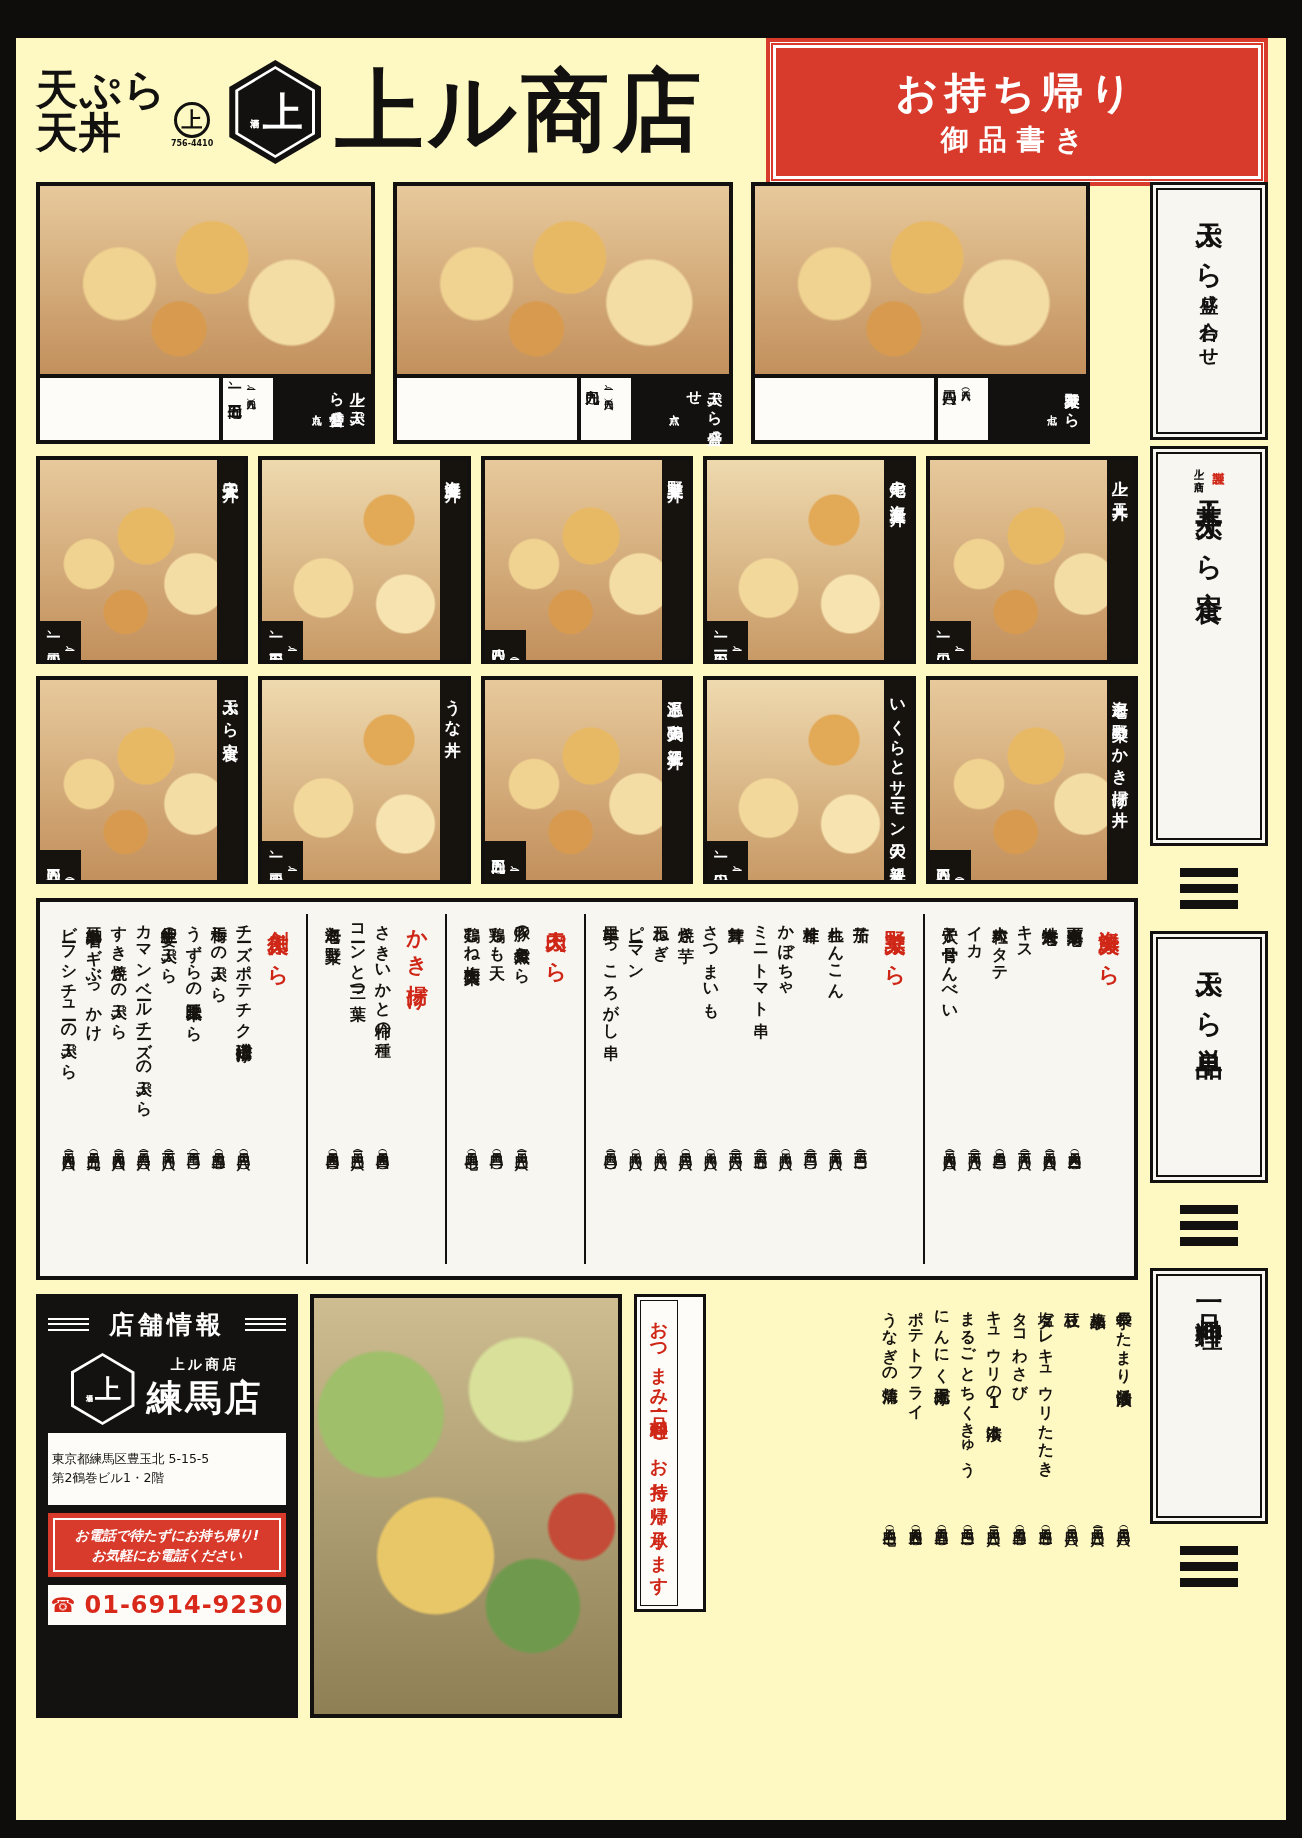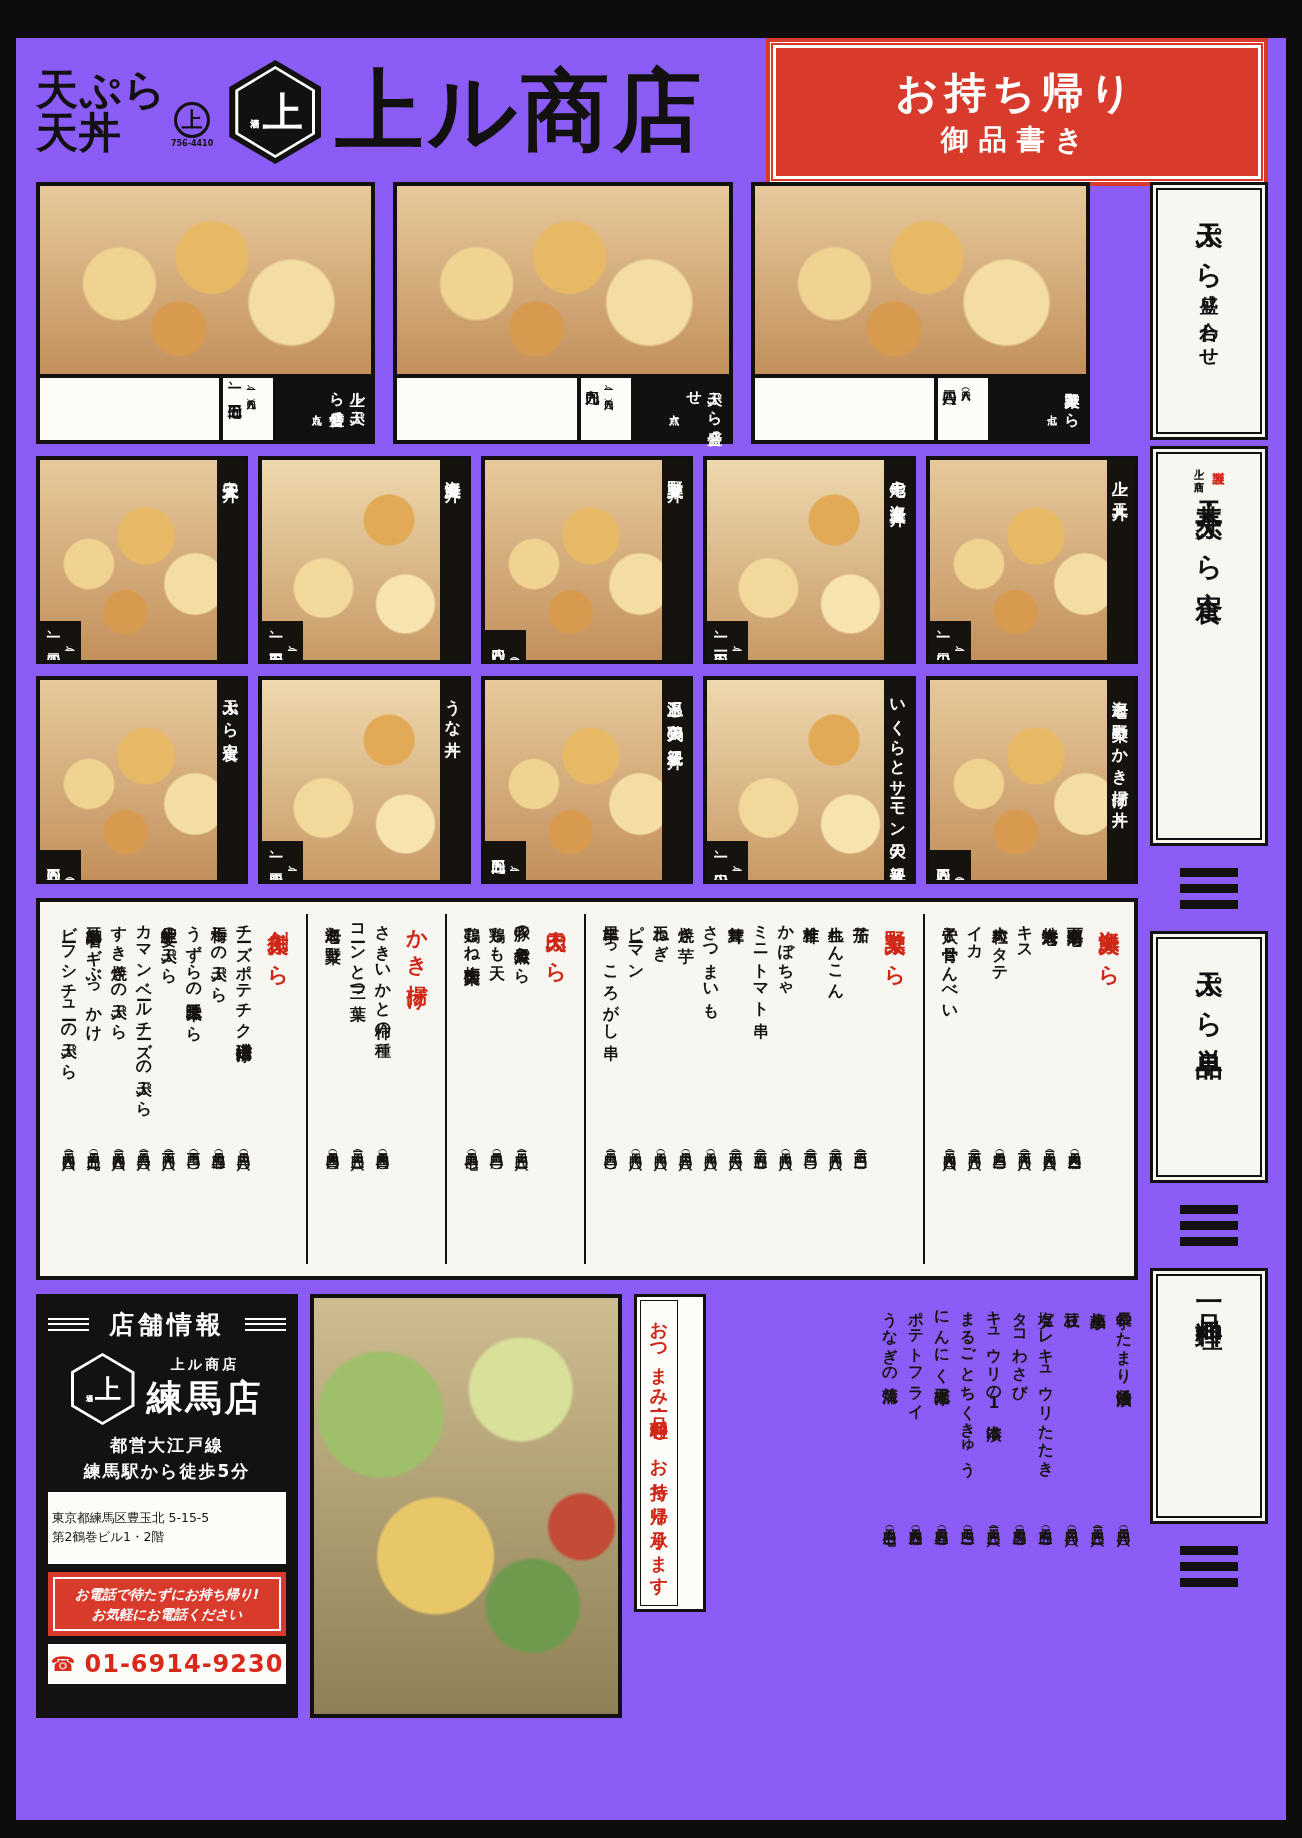--- a/index.html
+++ b/index.html
@@ -3,21 +3,21 @@
 <meta charset="utf-8">
 <style>
   * { margin:0; padding:0; box-sizing:border-box; }
   html,body { background:#444; }
   .page {
     position:relative; width:1302px; height:1838px; background:#0e0d0b;
     font-family:"DejaVu Sans", sans-serif; overflow:hidden;
   }
   .paper {
     position:absolute; left:16px; right:16px; top:38px; bottom:18px;
-    background:#8b5cf6; padding:10px 18px 8px 20px; overflow:hidden;
+    background:#fef9c3; padding:10px 18px 8px 20px; overflow:hidden;
   }
   .v { writing-mode:vertical-rl; text-orientation:upright; }
 
   
   .header { display:flex; align-items:center; height:128px; }
   .tagline { font-weight:900; font-size:42px; line-height:1.02; letter-spacing:1px; color:#121110; }
   .mark-wrap { display:flex; flex-direction:column; align-items:center; margin:26px 6px 0 4px; }
   .maru { width:36px; height:36px; border:3px solid #121110; border-radius:50%;
           display:flex; align-items:center; justify-content:center; font-weight:900; font-size:21px; color:#121110; }
   .mark-no { font-size:8px; font-weight:700; color:#121110; margin-top:1px; }
@@ -509,24 +509,20 @@
                 <div class="hex2-core">
                   <span class="hex2-small v">酒場</span>
                   <span class="hex2-main">上</span>
                 </div>
               </div>
               <div class="store-names">
                 <div class="store-brand">上ル商店</div>
                 <div class="store-name">練馬店</div>
               </div>
             </div>
-            <div class="store-access">
-              <div>都営大江戸線</div>
-              <div>練馬駅から徒歩5分</div>
-            </div>
             <div class="store-addr">
               <div>東京都練馬区豊玉北 5-15-5</div>
               <div>第2鶴巻ビル1・2階</div>
             </div>
             <div class="store-call">
               <div class="store-call-in">
                 <div>お電話で待たずにお持ち帰り!</div>
                 <div>お気軽にお電話ください</div>
               </div>
             </div>

